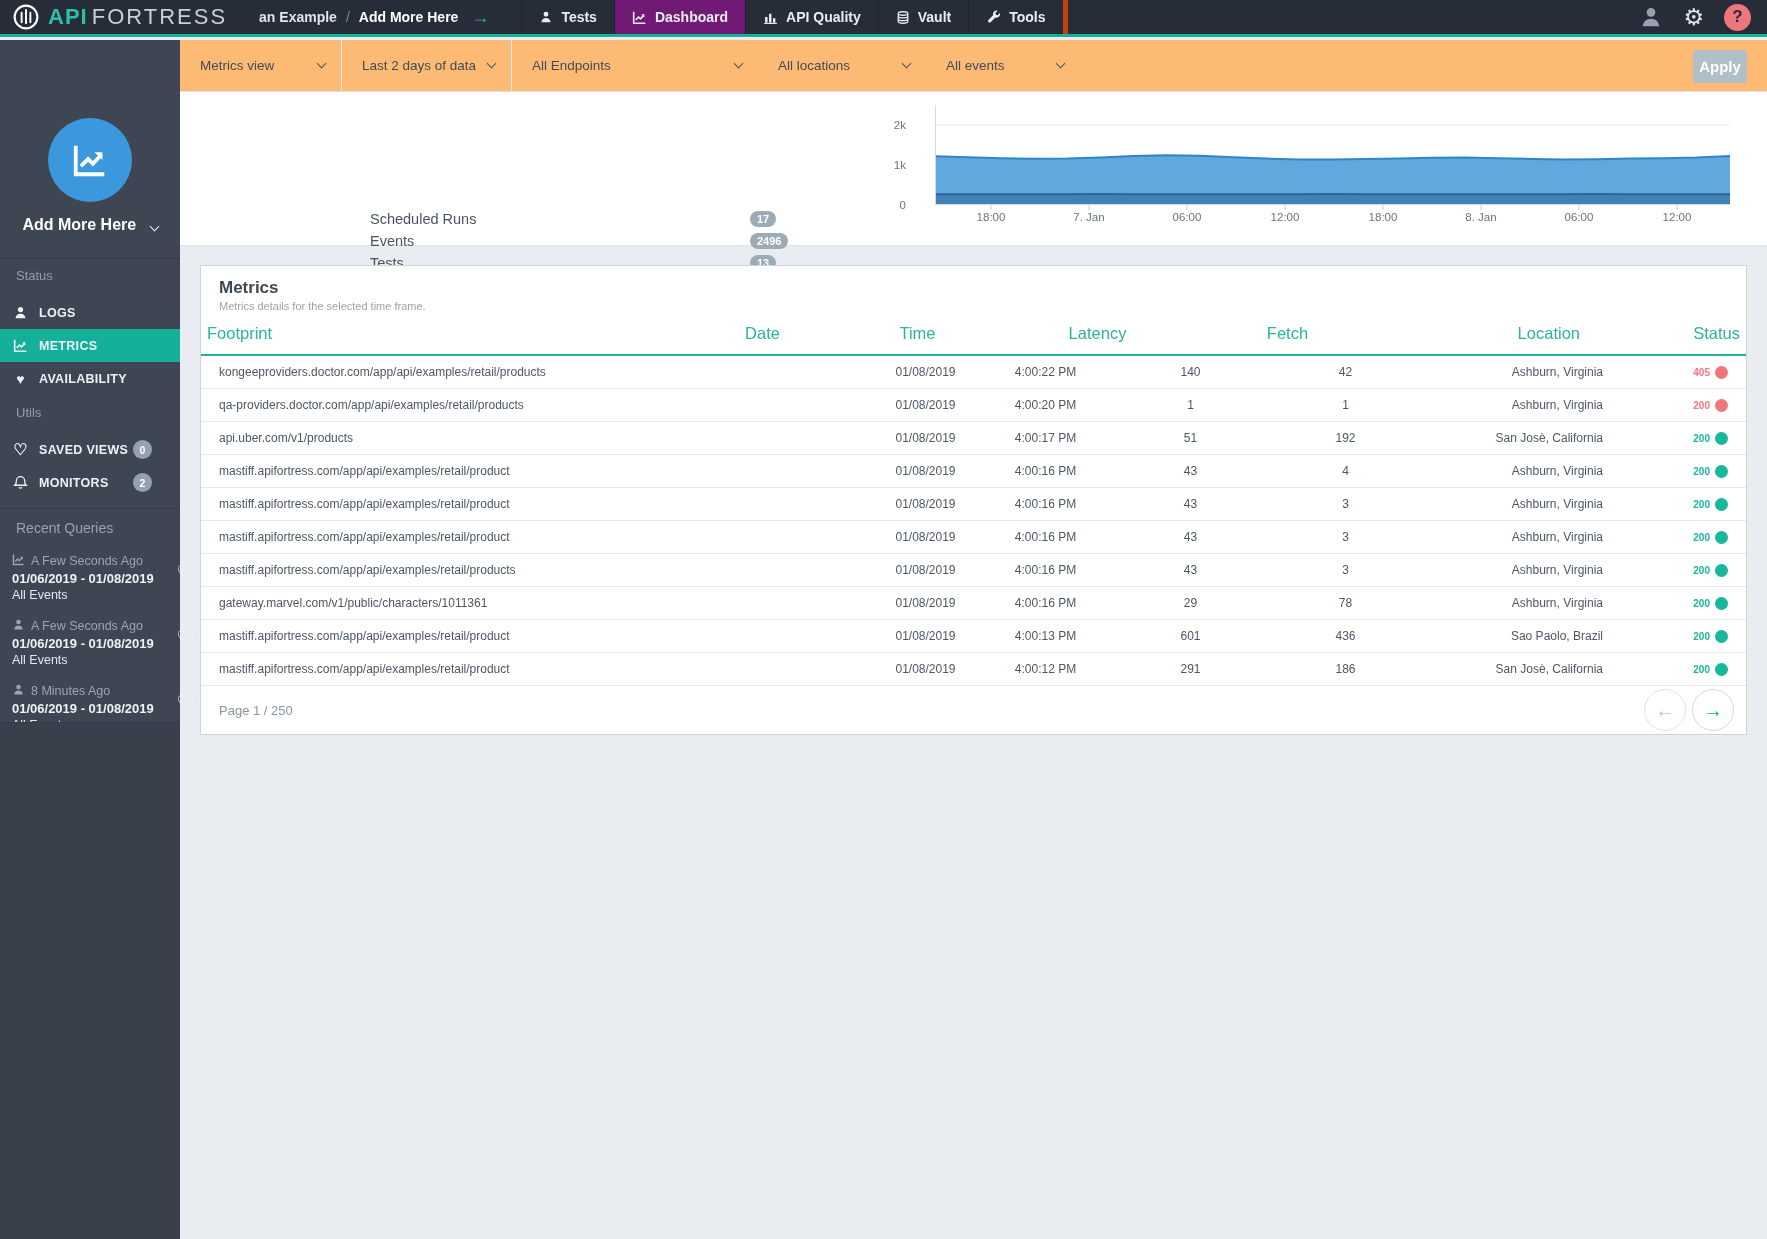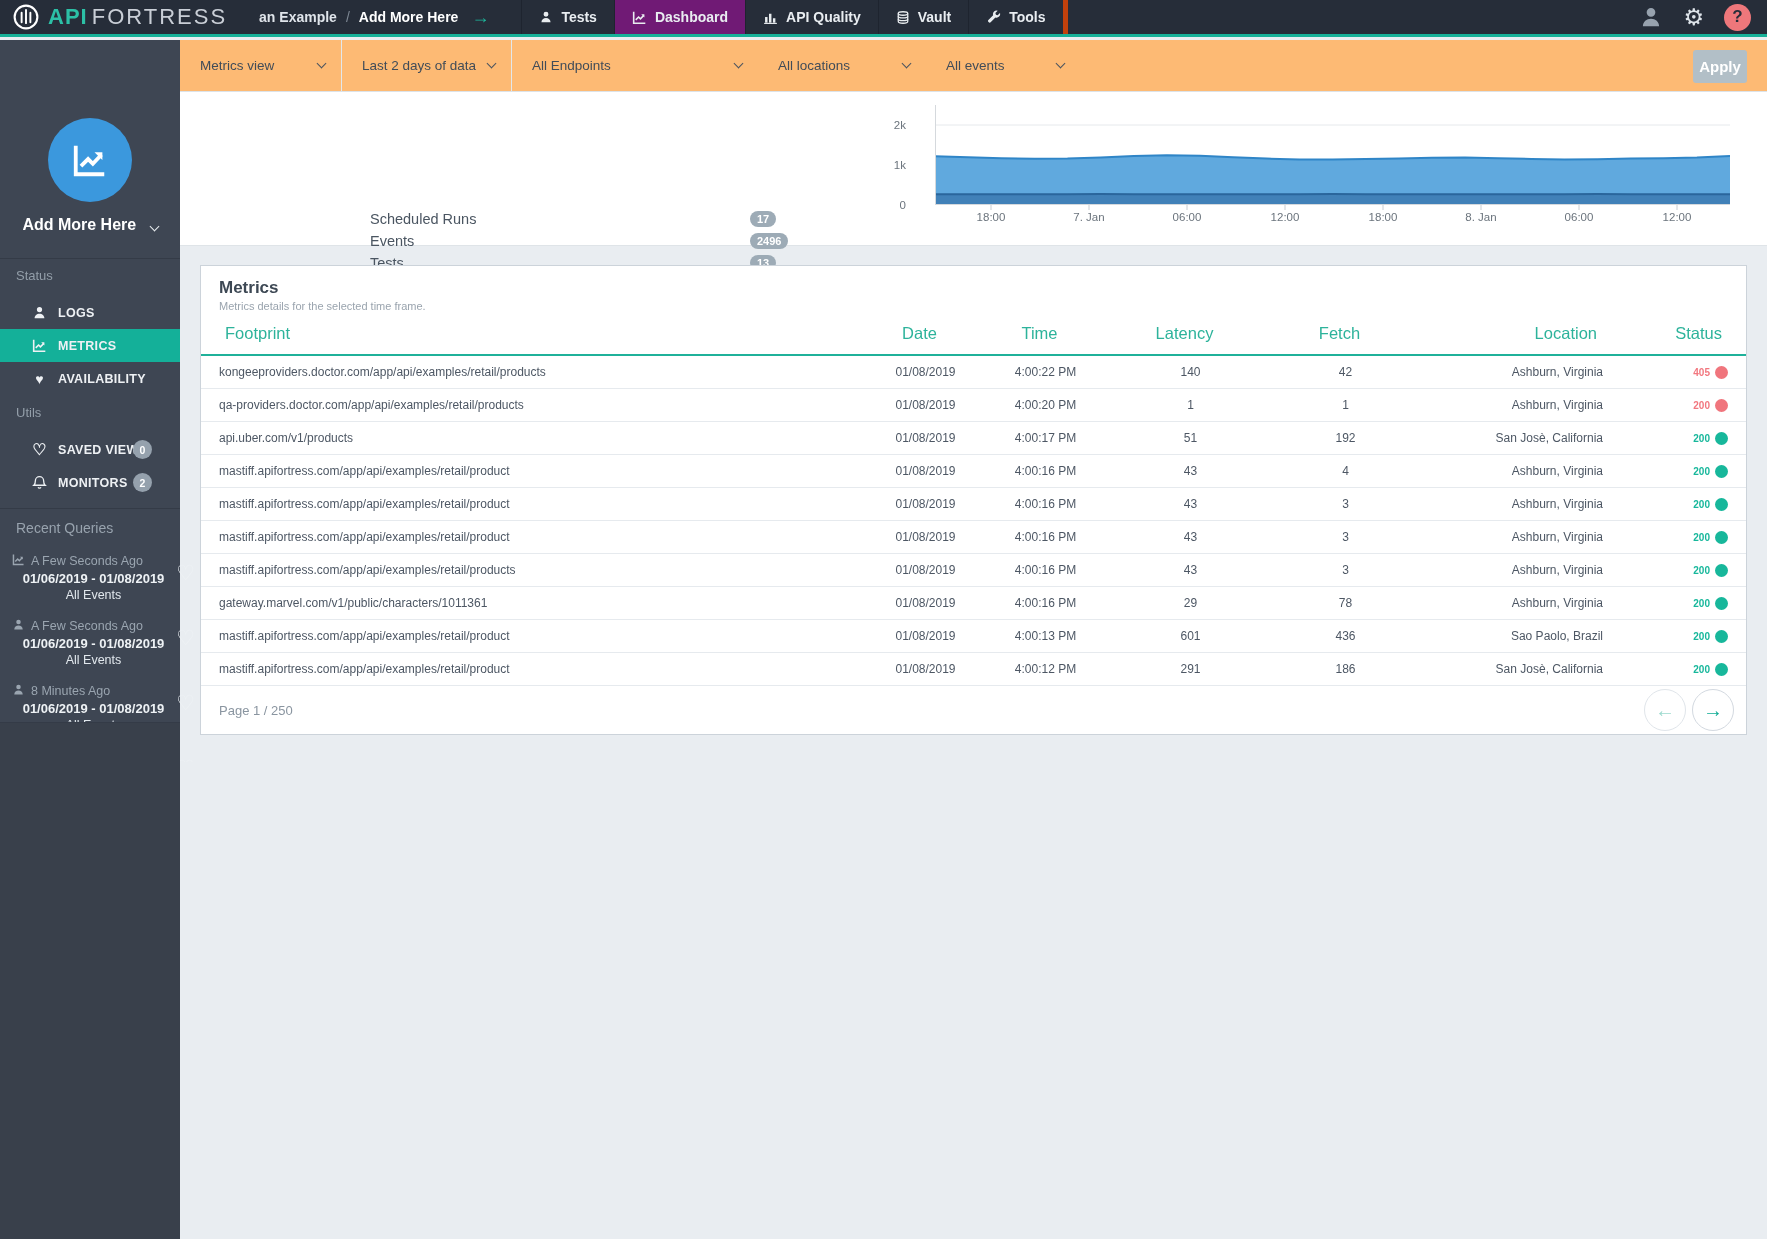--- a/index.html
+++ b/index.html
@@ -33,28 +33,28 @@
   
   .sidebar { position:absolute; top:40px; left:0; width:180px; height:1199px; background:#3e4653; }
   .avatar-circle { position:absolute; top:78px; left:48px; width:84px; height:84px; border-radius:50%;
                    background:#3b98dd; display:flex; align-items:center; justify-content:center; cursor:pointer; }
   .project-row { position:absolute; top:176px; left:0; width:180px; text-align:center; color:#ffffff;
                  font-size:16px; font-weight:bold; cursor:pointer; }
   .project-row .chev { border-color:#e8ecef; margin-left:10px; }
   .sb-divider { position:absolute; left:0; width:180px; height:1px; background:#343b47; }
   .sec-label { position:absolute; left:16px; font-size:13px; color:#939ea9; }
   .sb-item { position:absolute; left:0; width:180px; height:33px; display:flex; align-items:center;
-             gap:10px; padding-left:31px; font-size:12.5px; font-weight:bold; letter-spacing:.3px;
+             gap:10px; padding-left:12px; font-size:12.5px; font-weight:bold; letter-spacing:.3px;
              color:#eef1f4; cursor:pointer; }
   .sb-item.active { background:#14b099; }
   .sb-ic { width:17px; display:flex; justify-content:center; align-items:center; color:#eef1f4; font-size:14px; }
   .sb-badge { position:absolute; right:28px; width:19px; height:19px; border-radius:50%; background:#95a1ad;
               color:#ffffff; font-size:10.5px; font-weight:bold; display:flex; align-items:center; justify-content:center; }
   .recent-label { position:absolute; top:480px; left:16px; font-size:14px; color:#98a3ae; }
-  #query-list { position:absolute; top:506px; left:0; width:205px; height:216px; overflow:hidden;text-align:center; }
+  #query-list { position:absolute; top:506px; left:0; width:205px; height:216px; overflow:hidden; }
   .q-item { position:relative; padding:7px 30px 9px 12px; cursor:pointer; }
   .q-head { display:flex; align-items:center; gap:6px; font-size:12.5px; color:#9aa5b0; }
   .q-range { font-size:13px; font-weight:bold; color:#eef2f5; margin-top:2px; white-space:nowrap; }
   .q-scope { font-size:12.5px; color:#e2e8ed; margin-top:2px; }
   .q-heart { position:absolute; right:10px; top:16px; color:#eef2f5; font-size:21px; line-height:1; cursor:pointer; }
   .sidebar-lower { position:absolute; top:682px; left:0; width:180px; height:517px; background:#39404b;
                    border-top:1px solid #343b47; }
 
   
   .filterbar { position:absolute; top:40px; left:180px; width:1587px; height:52px; background:#fdba74;
@@ -84,22 +84,22 @@
   #y-labels span { position:absolute; right:14px; transform:translateY(-50%); font-size:11.5px; color:#6b747d; }
   #chart-svg { position:absolute; left:755px; top:13px; }
   #x-labels { position:absolute; left:755px; top:119px; width:795px; height:16px; }
   #x-labels span { position:absolute; width:80px; text-align:center; font-size:11.5px; color:#6b747d; }
 
   
   .card { position:absolute; top:265px; left:200px; width:1547px; height:470px; background:#ffffff;
           border:1px solid #ccd3da; }
   .card-title { padding:12px 18px 0; font-size:17px; font-weight:bold; color:#3d4854; }
   .card-sub { padding:2px 18px 0; font-size:11px; color:#9aa4ae; }
-  .thead { display:flex; align-items:center; height:44px; padding:0 24px; border-bottom:2px solid #1fb19a;
-           font-size:16.5px; color:#2db39b; }
+  .thead { display:flex; align-items:center; height:44px; padding:0 6px; border-bottom:2px solid #1fb19a;
+           font-size:16.5px; color:#2db39b;gap:35px; }
   .trow { display:flex; align-items:center; height:33px; padding:0 18px; border-bottom:1px solid #e6eaee;
           font-size:12px; color:#4d5764; cursor:pointer; }
   .c-foot { flex:1; text-align:left; overflow:hidden; white-space:nowrap; }
   .c-date { width:115px; text-align:center; }
   .c-time { width:125px; text-align:center; }
   .c-lat  { width:165px; text-align:center; }
   .c-fetch{ width:145px; text-align:center; }
   .c-loc  { width:185px; text-align:right; }
   .c-status { width:125px; display:flex; align-items:center; justify-content:flex-end; gap:5px; }
   .c-status .code { font-size:10px; font-weight:bold; }

